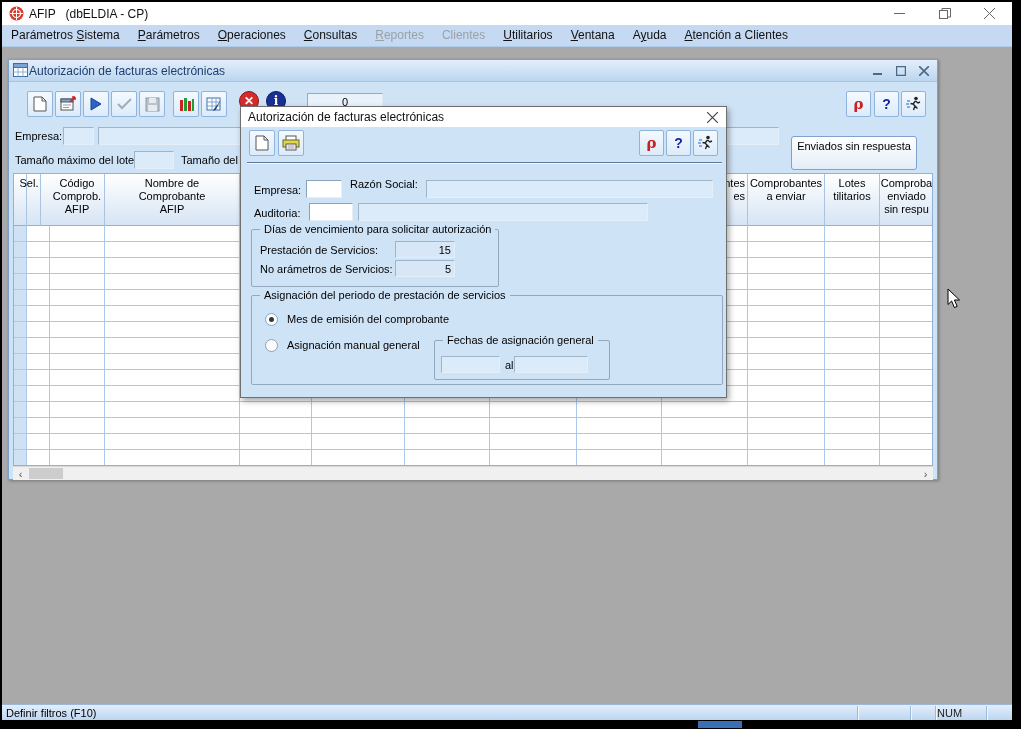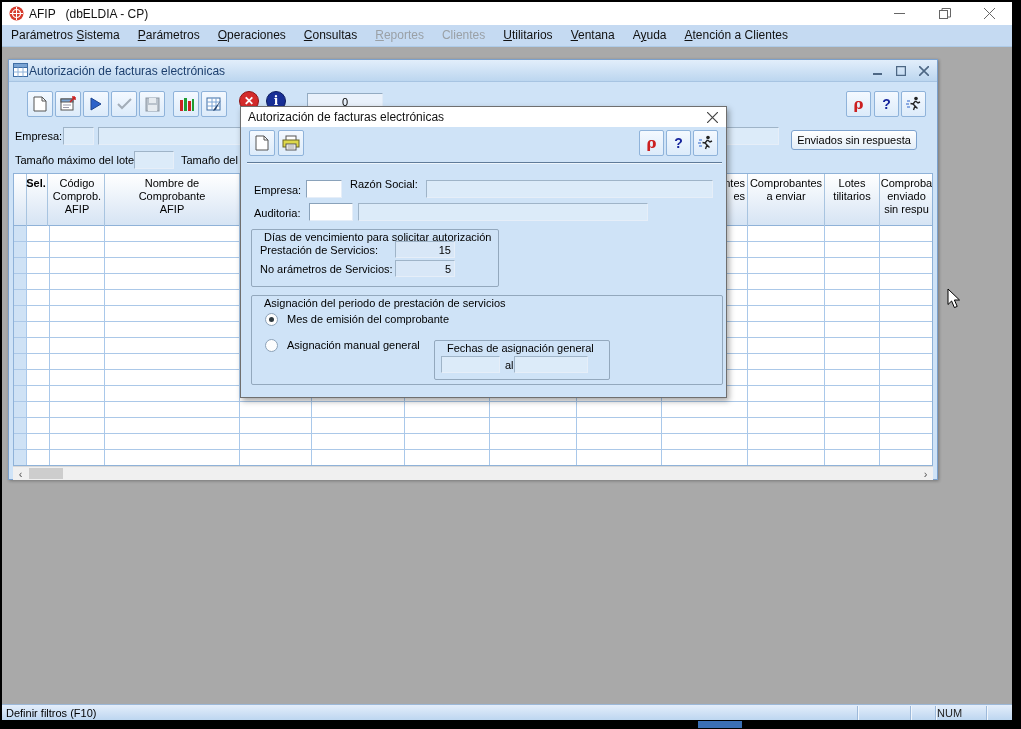--- a/index.html
+++ b/index.html
@@ -51,21 +51,21 @@
 
   
   .dialog { position:absolute; left:238px; top:58px; width:487px; height:292px; background:#cfe3f7; border:1px solid #6f6f6f; box-shadow:2px 3px 6px rgba(0,0,0,.35); }
   .dlg-titlebar { position:absolute; left:0; top:0; width:100%; height:20px; background:#fff; display:flex; align-items:center; }
   .dlg-titlebar .title { font-size:12px; color:#111; margin-left:7px; }
   .dlg-close { position:absolute; right:5px; top:2px; width:18px; height:16px; display:flex; align-items:center; justify-content:center; }
   .dlg-btn { position:absolute; width:26px; height:26px; top:23px; background:linear-gradient(#f4f9ff,#dcebfa); border:1px solid #8fb3da; border-radius:2px; display:flex; align-items:center; justify-content:center; }
   .dlg-sep { position:absolute; left:6px; top:55px; width:475px; height:2px; border-top:1px solid #5f7b99; border-bottom:1px solid #eef5fc; }
 
   .groupbox { position:absolute; border:1px solid #93a8bd; border-radius:2px; }
-  .groupbox > .gb-title { position:absolute; top:-7px; left:8px; background:#cfe3f7; padding:0 4px; white-space:nowrap;margin-top:8px; }
+  .groupbox > .gb-title { position:absolute; top:-7px; left:8px; background:#cfe3f7; padding:0 4px; white-space:nowrap; }
   .radio { position:absolute; width:13px; height:13px; border-radius:50%; background:#fdfdfd; border:1px solid #8ca2b8; }
   .radio.checked::after { content:""; position:absolute; left:3px; top:3px; width:5px; height:5px; border-radius:50%; background:#2f3a40; }
 
   
   .statusbar { position:absolute; left:0; bottom:0; width:100%; height:16px; background:linear-gradient(#e4eefb,#bdd6f0); border-top:1px solid #9cb8d8; }
   .sb-text { position:absolute; left:4px; top:1px; line-height:14px; }
   .sb-sep { position:absolute; top:1px; width:2px; height:14px; border-left:1px solid #9db9da; border-right:1px solid #f0f6fc; }
   .sb-num { position:absolute; left:935px; top:1px; width:48px; text-align:left; line-height:14px; color:#222; }
 
   .taskbar-peek { position:absolute; left:698px; top:721px; width:44px; height:7px; background:#3b6fb5; }
@@ -206,30 +206,30 @@
         <svg width="16" height="16" viewBox="0 0 16 16">
             <circle cx="10" cy="2.5" r="1.8" fill="#222"></circle>
             <path d="M9.5 5 L7 8 L9 10 L7.5 14 M9.5 5 L12 7 L14 6 M7 8 L4.5 7.5 M9 10 L11.5 12.5" fill="none" stroke="#222" stroke-width="1.4"></path>
             <path d="M1 5 H4 M0 8 H3 M1 11 H4" stroke="#2c62c9" stroke-width="1"></path>
           </svg>
       </div>
 
       <span class="lbl" style="left:6px;top:70px">Empresa:</span>
       <div class="edit dis" style="left:54px;top:67px;width:31px"></div>
       <div class="edit dis" style="left:89px;top:67px;width:681px"></div>
-      <div class="push-btn" style="left:782px;top:70px;width:126px;height:20px;line-height:18px">Enviados sin respuesta</div>
+      <div class="push-btn" style="left:782px;top:76px;width:126px;height:34px;line-height:18px">Enviados sin respuesta</div>
 
       <span class="lbl" style="left:6px;top:94px">Tamaño máximo del lote:</span>
       <div class="edit dis" style="left:125px;top:91px;width:40px"></div>
       <span class="lbl" style="left:172px;top:94px">Tamaño del l</span>
 
       <div class="grid">
         <div class="grid-header">
             <div class="gh-cell" style="left: 0px; width: 13px;"></div>
-            <div class="gh-cell" style="left: 11px; width: 23px; font-weight: bold;">
+            <div class="gh-cell" style="left: 4px; width: 23px;">
               <div>Sel.</div>
             </div>
             <div class="gh-cell" style="left: 36px; width: 55px;">
               <div>Código</div>
               <div>Comprob.</div>
               <div>AFIP</div>
             </div>
             <div class="gh-cell" style="left: 91px; width: 135px;">
               <div>Nombre de</div>
               <div>Comprobante</div>

